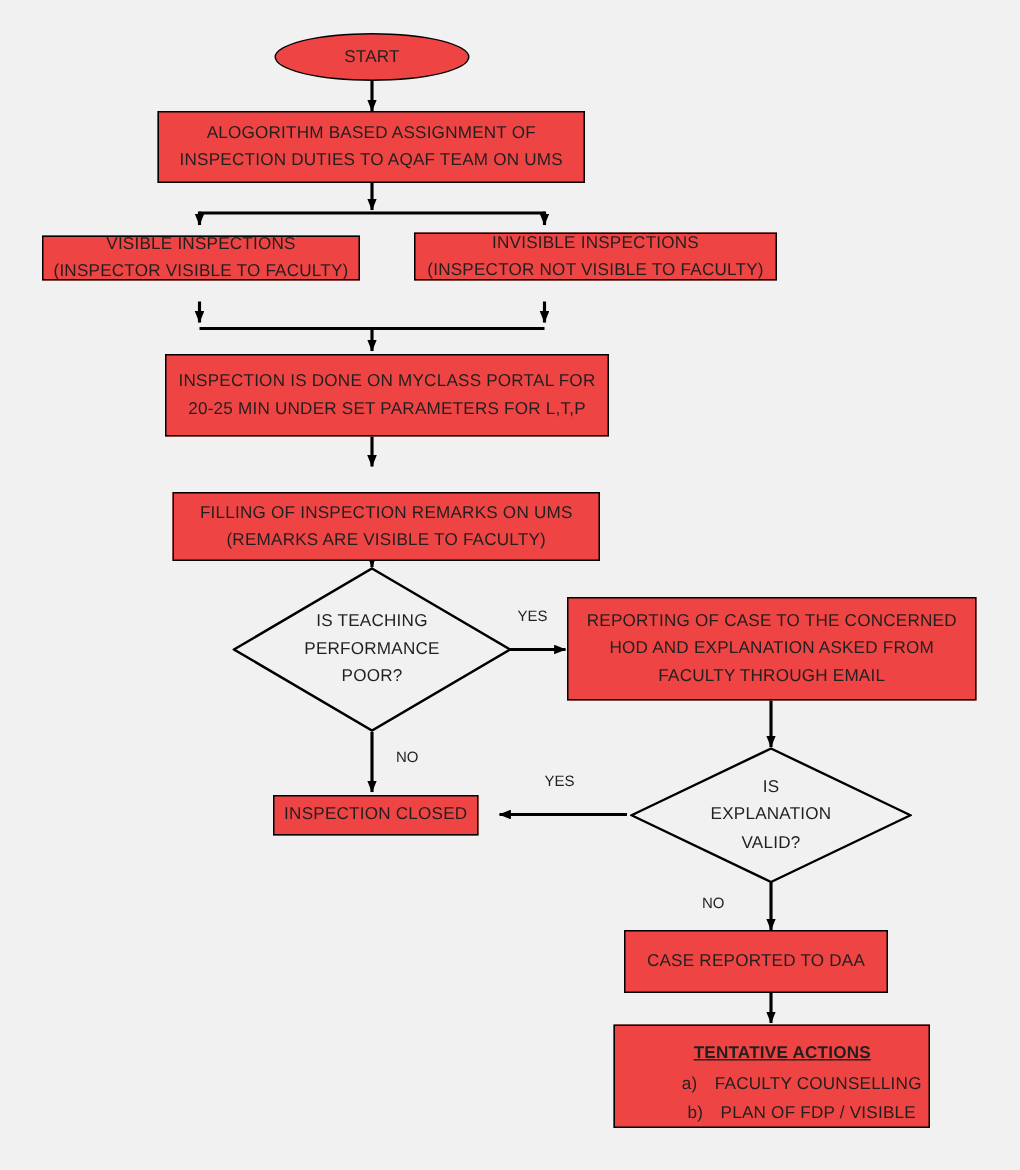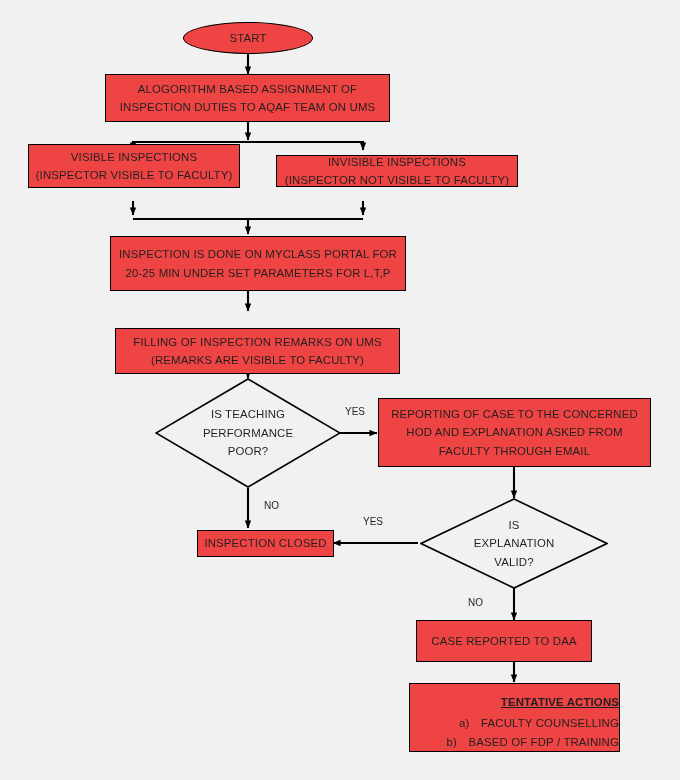--- a/index.html
+++ b/index.html
@@ -69,21 +69,21 @@
   .edge-label {
     position: absolute;
     font-size: 10px;
     color: #231f20;
     font-family: "Liberation Sans", sans-serif;
     white-space: nowrap;
     z-index: 4;
     background: transparent;
   }
   .actions {
-    align-items: flex-end;
+    align-items: center;
     justify-content: flex-start;
     padding: 9px 0 0 14px;
     text-align: left;
   }
   .actions .hdr {
     text-decoration: underline;
     font-weight: bold;
     display: block;
     margin-bottom: 3px;
     white-space: nowrap;
@@ -147,21 +147,21 @@
 
   <div class="node terminator" style="left:183px; top:22px; width:130px; height:32px;">
     <span class="ln">START</span>
   </div>
 
   <div class="node" style="left:105px; top:74px; width:285px; height:48px;">
     <span class="ln">ALOGORITHM BASED ASSIGNMENT OF</span>
     <span class="ln">INSPECTION DUTIES TO AQAF TEAM ON UMS</span>
   </div>
 
-  <div class="node" style="left:28px; top:144px; width:212px; height:44px;">
+  <div class="node" style="left:28px; top:157px; width:212px; height:30px;">
     <span class="ln">VISIBLE INSPECTIONS</span>
     <span class="ln">(INSPECTOR VISIBLE TO FACULTY)</span>
   </div>
 
   <div class="node" style="left:276px; top:155px; width:242px; height:32px;">
     <span class="ln">INVISIBLE INSPECTIONS</span>
     <span class="ln">(INSPECTOR NOT VISIBLE TO FACULTY)</span>
   </div>
 
   <div class="node" style="left:110px; top:236px; width:296px; height:55px;">
@@ -195,35 +195,35 @@
     <svg viewBox="0 0 188 91" preserveAspectRatio="none">
       <polygon points="94,1 187,45.5 94,90 1,45.5" fill="#f1f1f1" stroke="#000" stroke-width="1.6" vector-effect="non-scaling-stroke"></polygon>
     </svg>
     <div class="dia-label">
       <span class="ln">IS</span>
       <span class="ln">EXPLANATION</span>
       <span class="ln">VALID?</span>
     </div>
   </div>
 
-  <div class="node" style="left:197px; top:530px; width:137px; height:27px;">
+  <div class="node" style="left:182px; top:530px; width:137px; height:27px;">
     <span class="ln">INSPECTION CLOSED</span>
   </div>
 
   <div class="node" style="left:416px; top:620px; width:176px; height:42px;">
     <span class="ln">CASE REPORTED TO DAA</span>
   </div>
 
   <div class="node actions" style="left:409px; top:683px; width:211px; height:69px;">
     <span class="hdr">TENTATIVE ACTIONS</span>
     <span class="item">
       <span class="mk">a)</span><span>FACULTY COUNSELLING</span>
     </span>
     <span class="item">
-      <span class="mk">b)</span><span>BASED OF FDP / TRAINING</span>
+      <span class="mk">b)</span><span>PLAN OF FDP / VISIBLE</span>
     </span>
   </div>
 
   <span class="edge-label" style="left:345px; top:406px;">YES</span>
   <span class="edge-label" style="left:264px; top:500px;">NO</span>
   <span class="edge-label" style="left:363px; top:516px;">YES</span>
   <span class="edge-label" style="left:468px; top:597px;">NO</span>
 
 </div>
 

